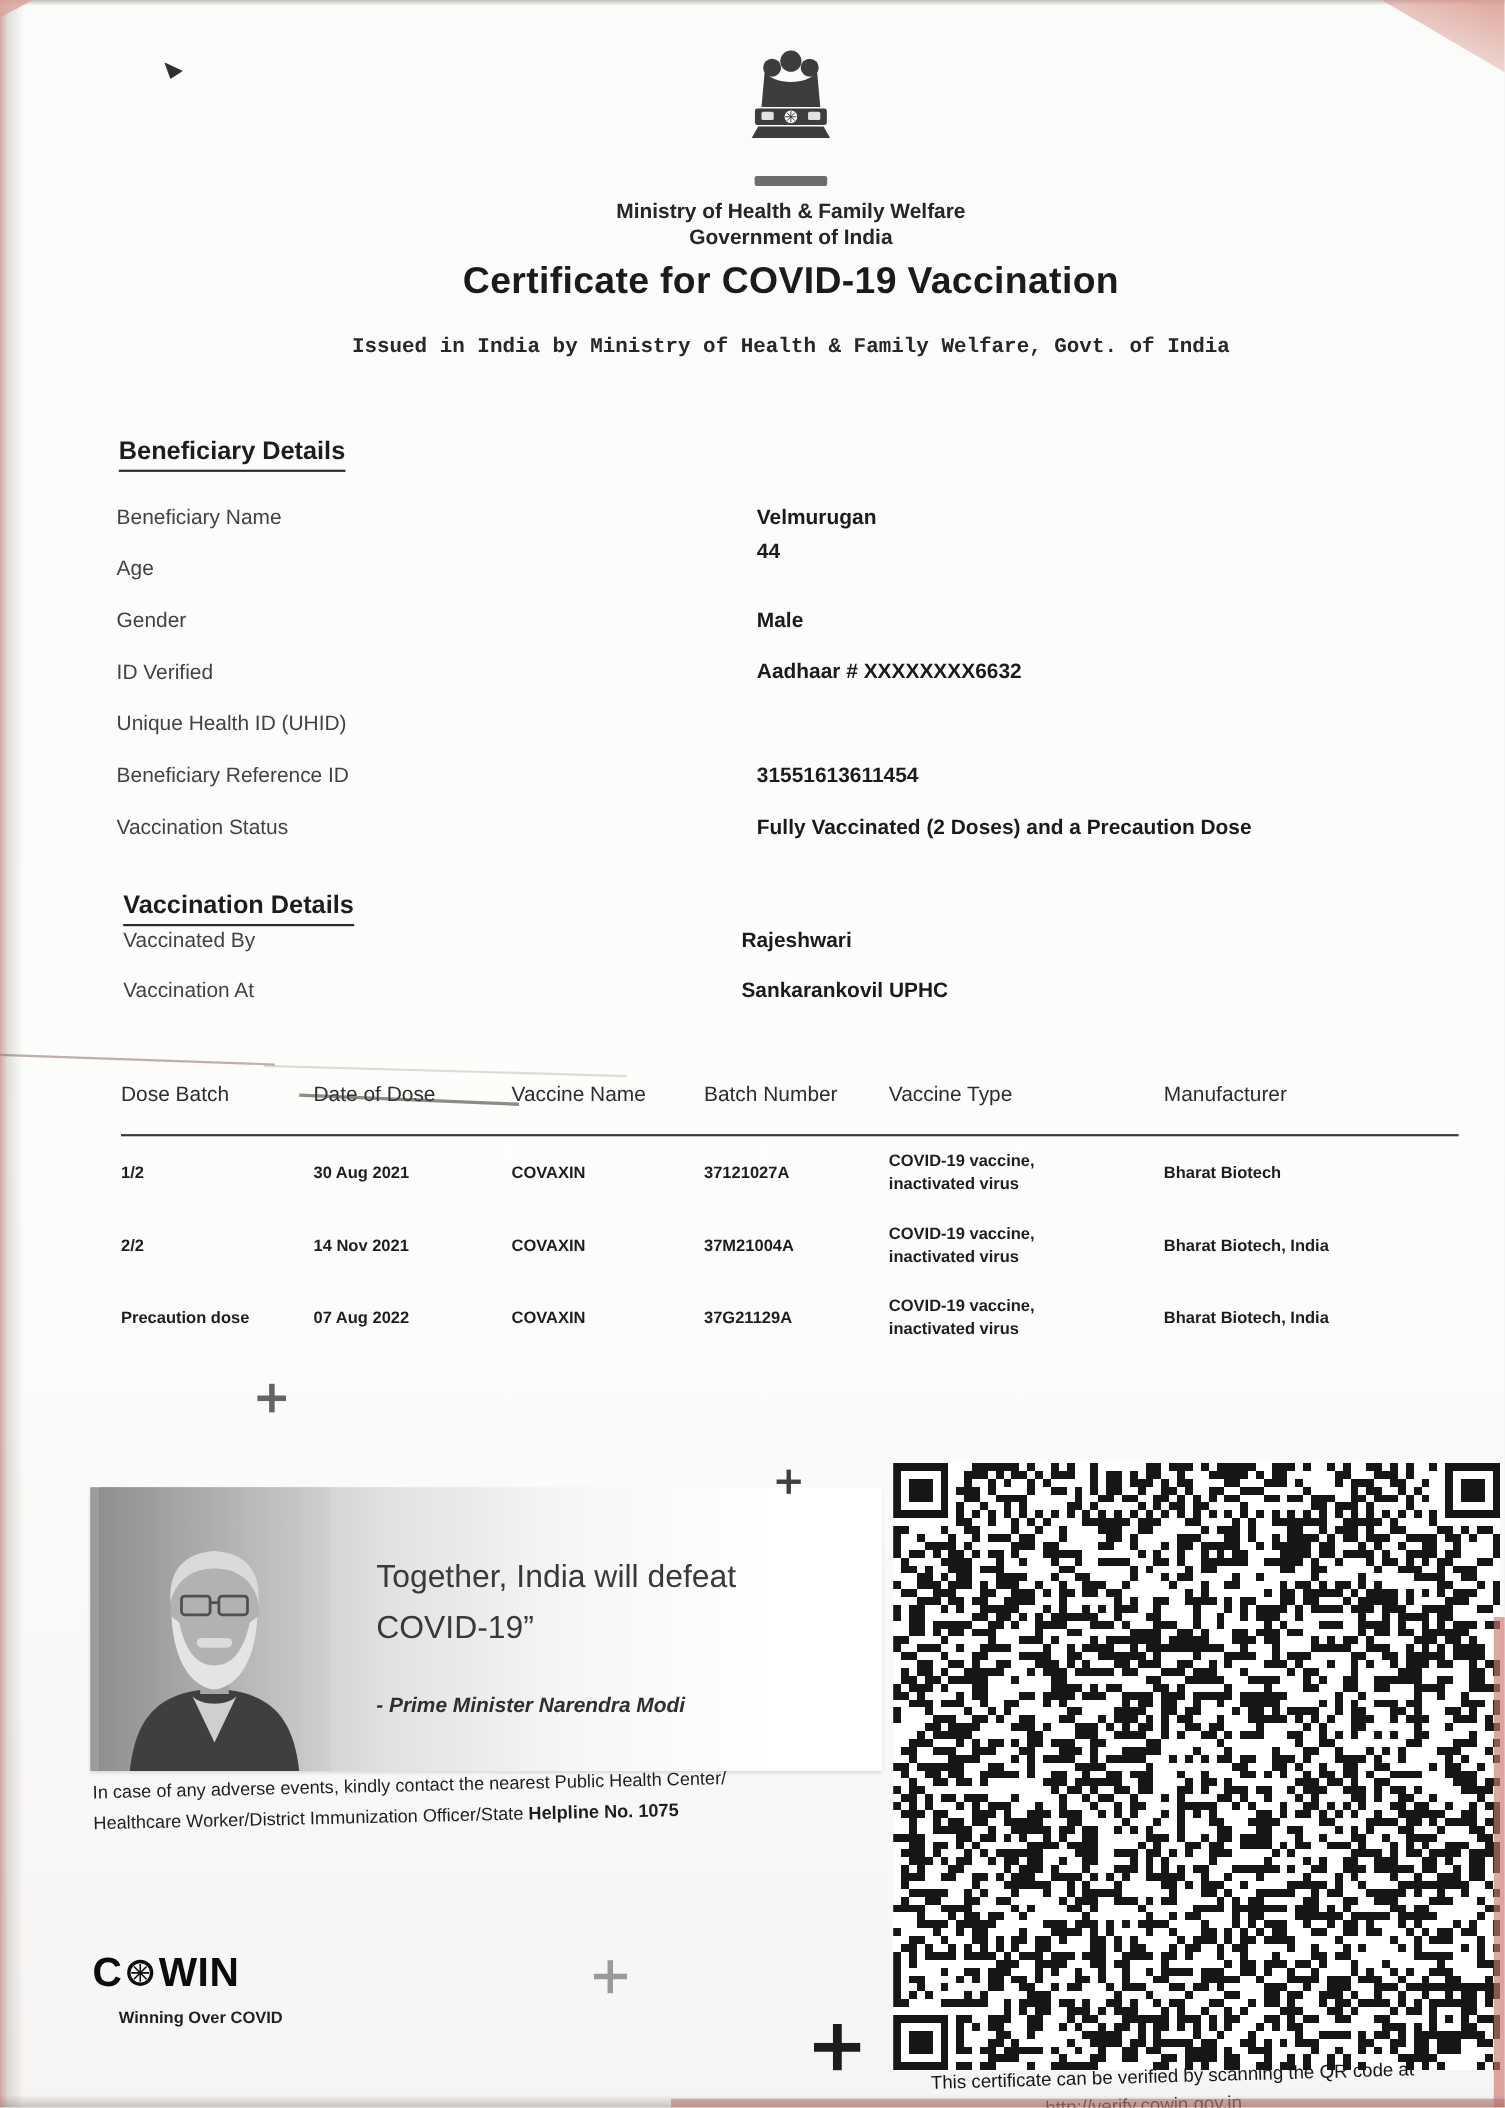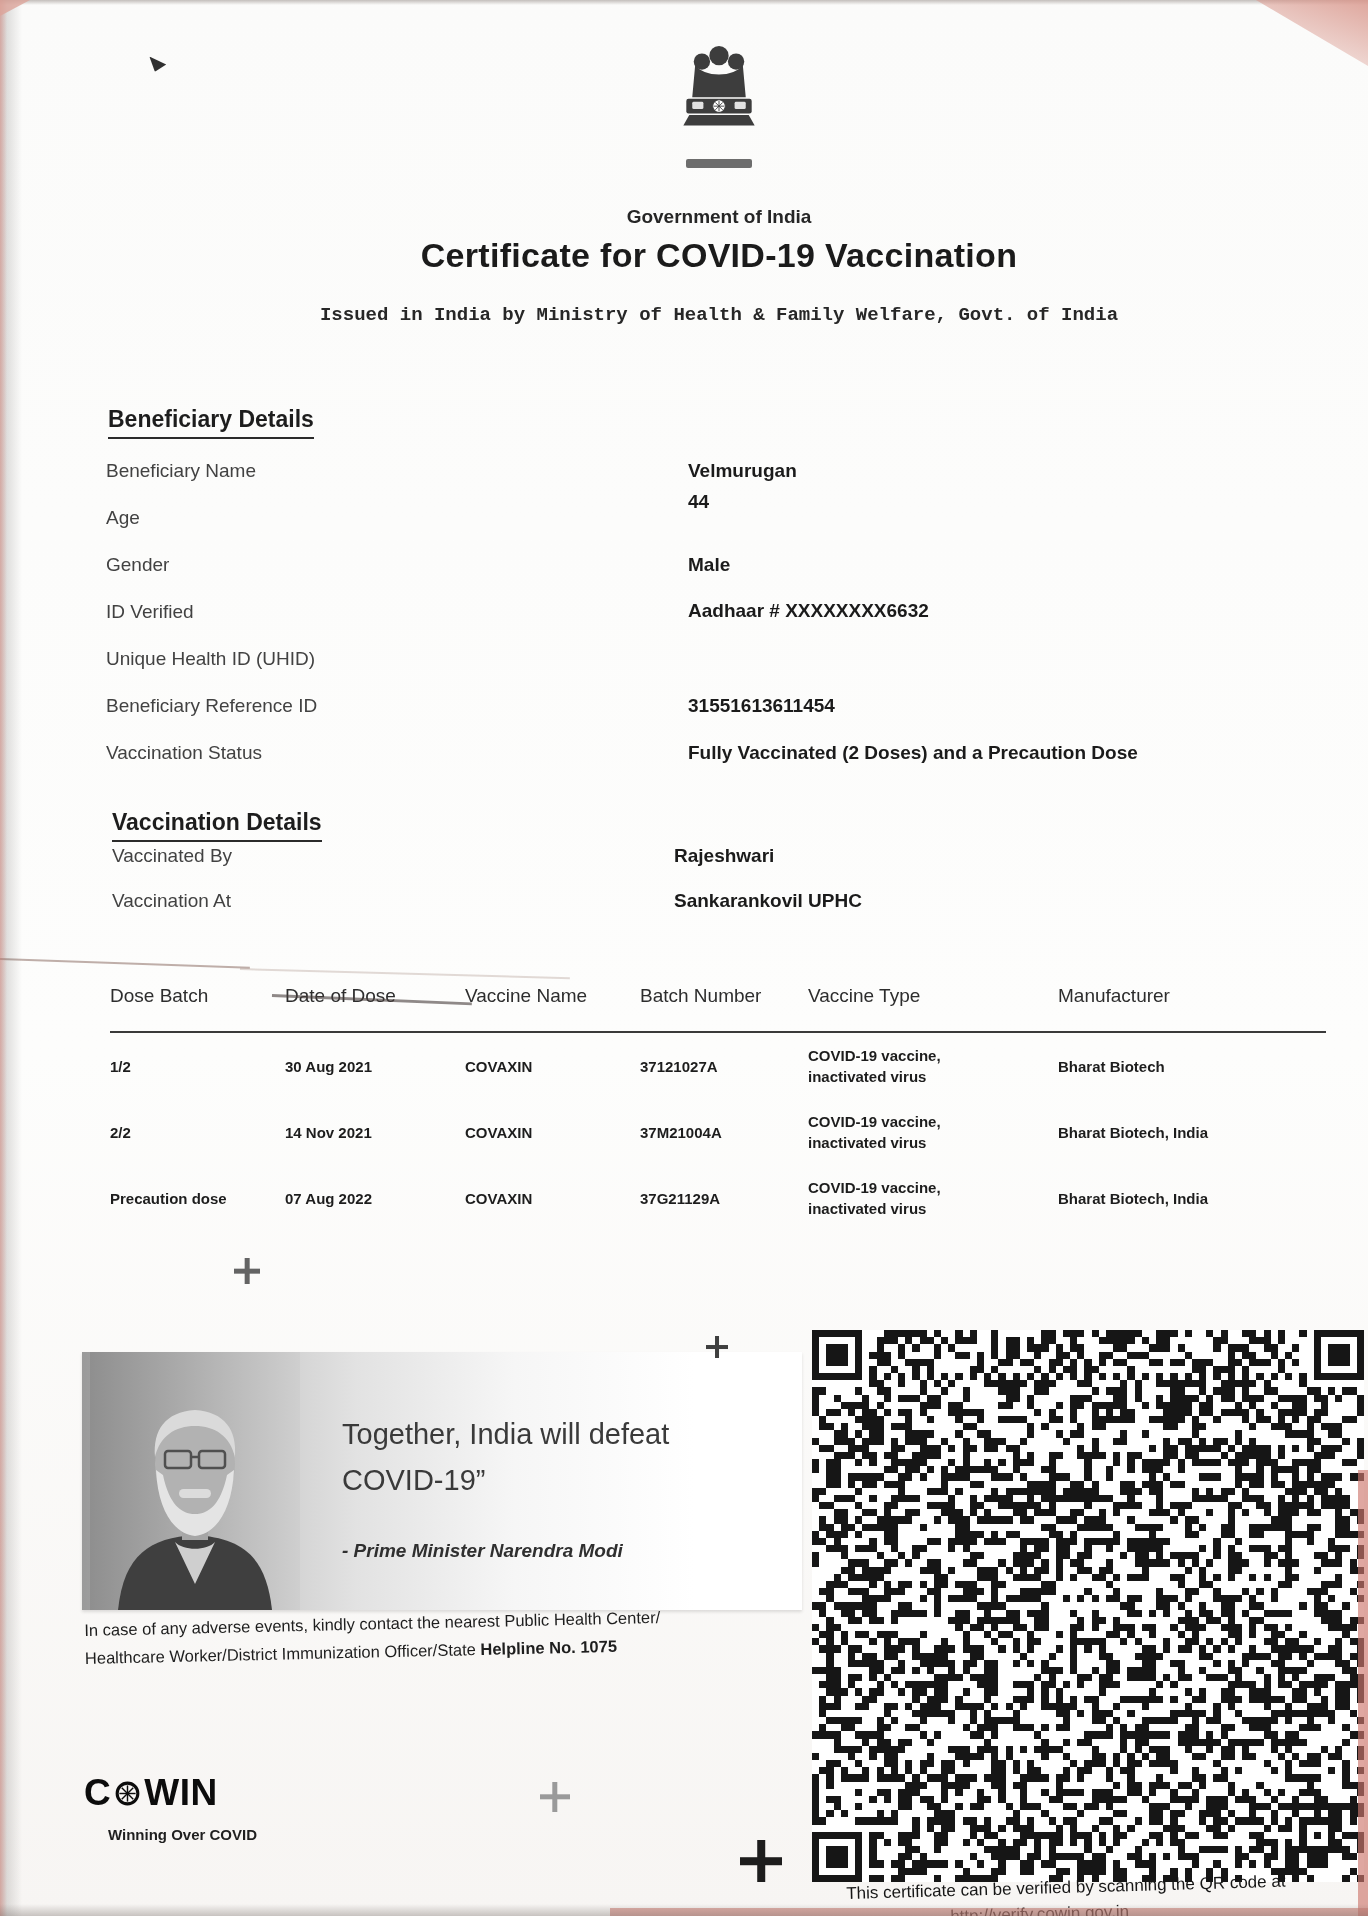--- a/index.html
+++ b/index.html
@@ -94,25 +94,26 @@
         <line x1="65" y1="85" x2="75" y2="95"></line>
         <line x1="65" y1="95" x2="75" y2="85"></line>
       </g>
       <circle cx="70" cy="90" r="8.5" fill="none" stroke="#3d3d3d" stroke-width="1.4"></circle>
       <rect x="34" y="84" width="15" height="10" rx="2" fill="#ffffff" opacity="0.85"></rect>
       <rect x="91" y="84" width="15" height="10" rx="2" fill="#ffffff" opacity="0.85"></rect>
     </svg>
     <div class="emblem-motto"></div>
   </div>
 
+  <div class="center-line ministry">Ministry of Health &amp; Family Welfare</div>
   <div class="center-line govt">Government of India</div>
   <h1 class="center-line title">Certificate for COVID-19 Vaccination</h1>
   <div class="center-line subtitle">Issued in India by Ministry of Health &amp; Family Welfare, Govt. of India</div>
 
-  <h2 class="section-h" style="left:108px;top:387px;">Beneficiary Details</h2>
+  <h2 class="section-h" style="left:108px;top:377px;">Beneficiary Details</h2>
 
   <div class="flabel" style="left:106px;top:460px;">Beneficiary Name</div>
   <div class="fvalue" style="left:688px;top:460px;">Velmurugan</div>
 
   <div class="flabel" style="left:106px;top:507px;">Age</div>
   <div class="fvalue" style="left:688px;top:491px;">44</div>
 
   <div class="flabel" style="left:106px;top:554px;">Gender</div>
   <div class="fvalue" style="left:688px;top:554px;">Male</div>
 

